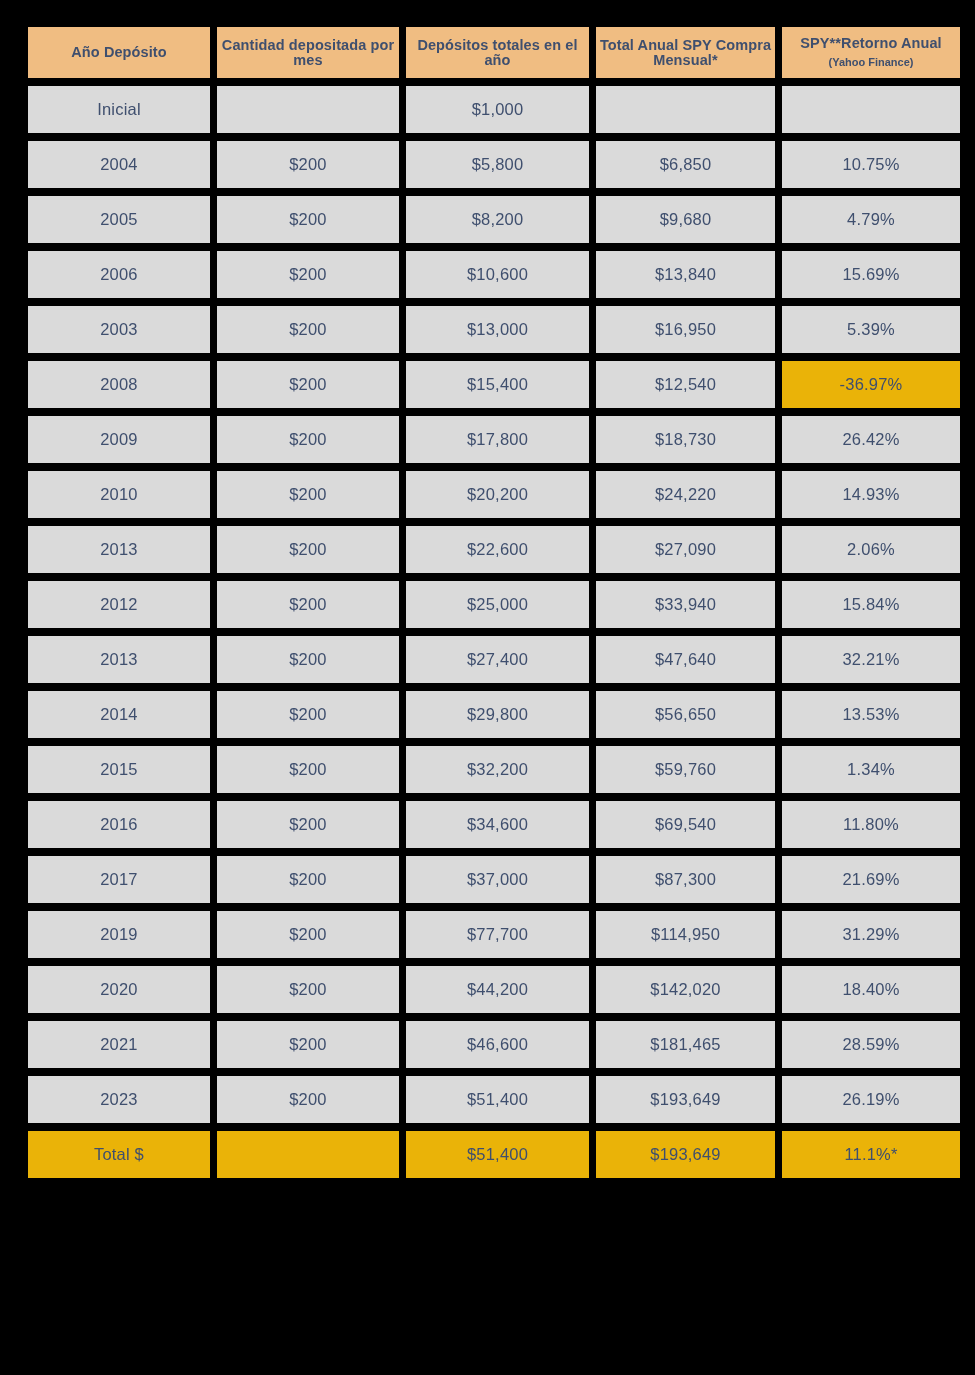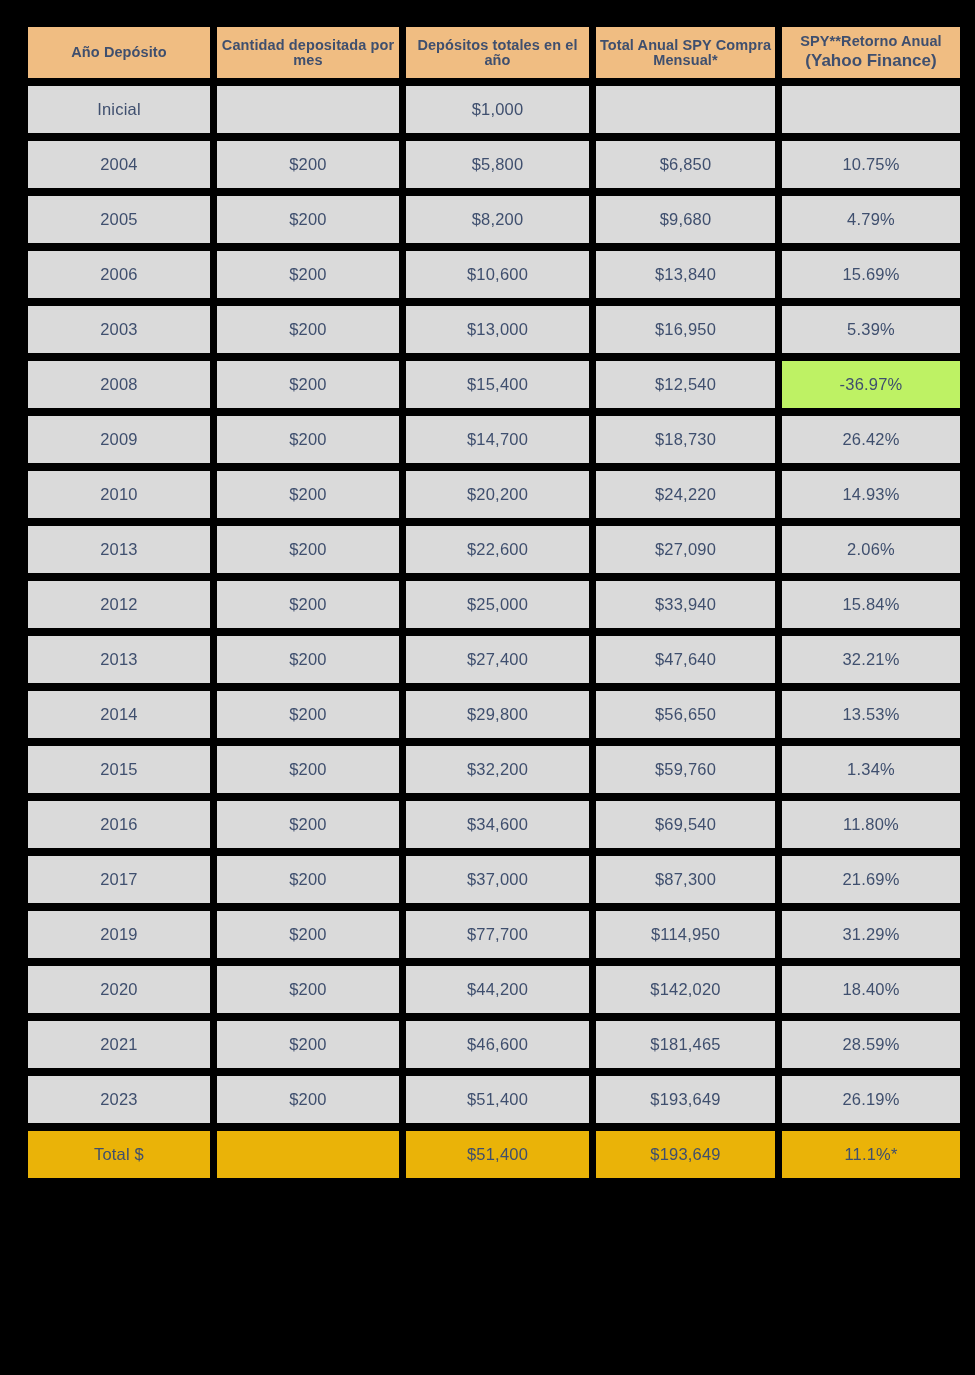--- a/index.html
+++ b/index.html
@@ -51,35 +51,35 @@
     background: #f0bd82;
     height: 51px;
     font-size: 14.5px;
     font-weight: bold;
     line-height: 1.22;
     letter-spacing: 0.1px;
     color: #3c4a63;
     padding: 2px 6px;
   }
   thead th .sub {
-    font-size: 17px;
+    font-size: 11px;
     font-weight: bold;
     letter-spacing: 0;
   }
 
   tbody td {
     background: #dadada;
     height: 47px;
     font-size: 16.5px;
     font-weight: normal;
     letter-spacing: 0.2px;
   }
 
   tbody td.neg {
-    background: #bef264;
+    background: #eab308;
   }
 
   tbody tr.total td {
     background: #eab308;
   }
 
   .cell-inner {
     display: block;
     line-height: 1;
   }
@@ -220,21 +220,21 @@
           </td>
         </tr>
         <tr>
           <td>
             <span class="cell-inner">2009</span>
           </td>
           <td>
             <span class="cell-inner">$200</span>
           </td>
           <td>
-            <span class="cell-inner">$14,700</span>
+            <span class="cell-inner">$17,800</span>
           </td>
           <td>
             <span class="cell-inner">$18,730</span>
           </td>
           <td>
             <span class="cell-inner">26.42%</span>
           </td>
         </tr>
         <tr>
           <td>

